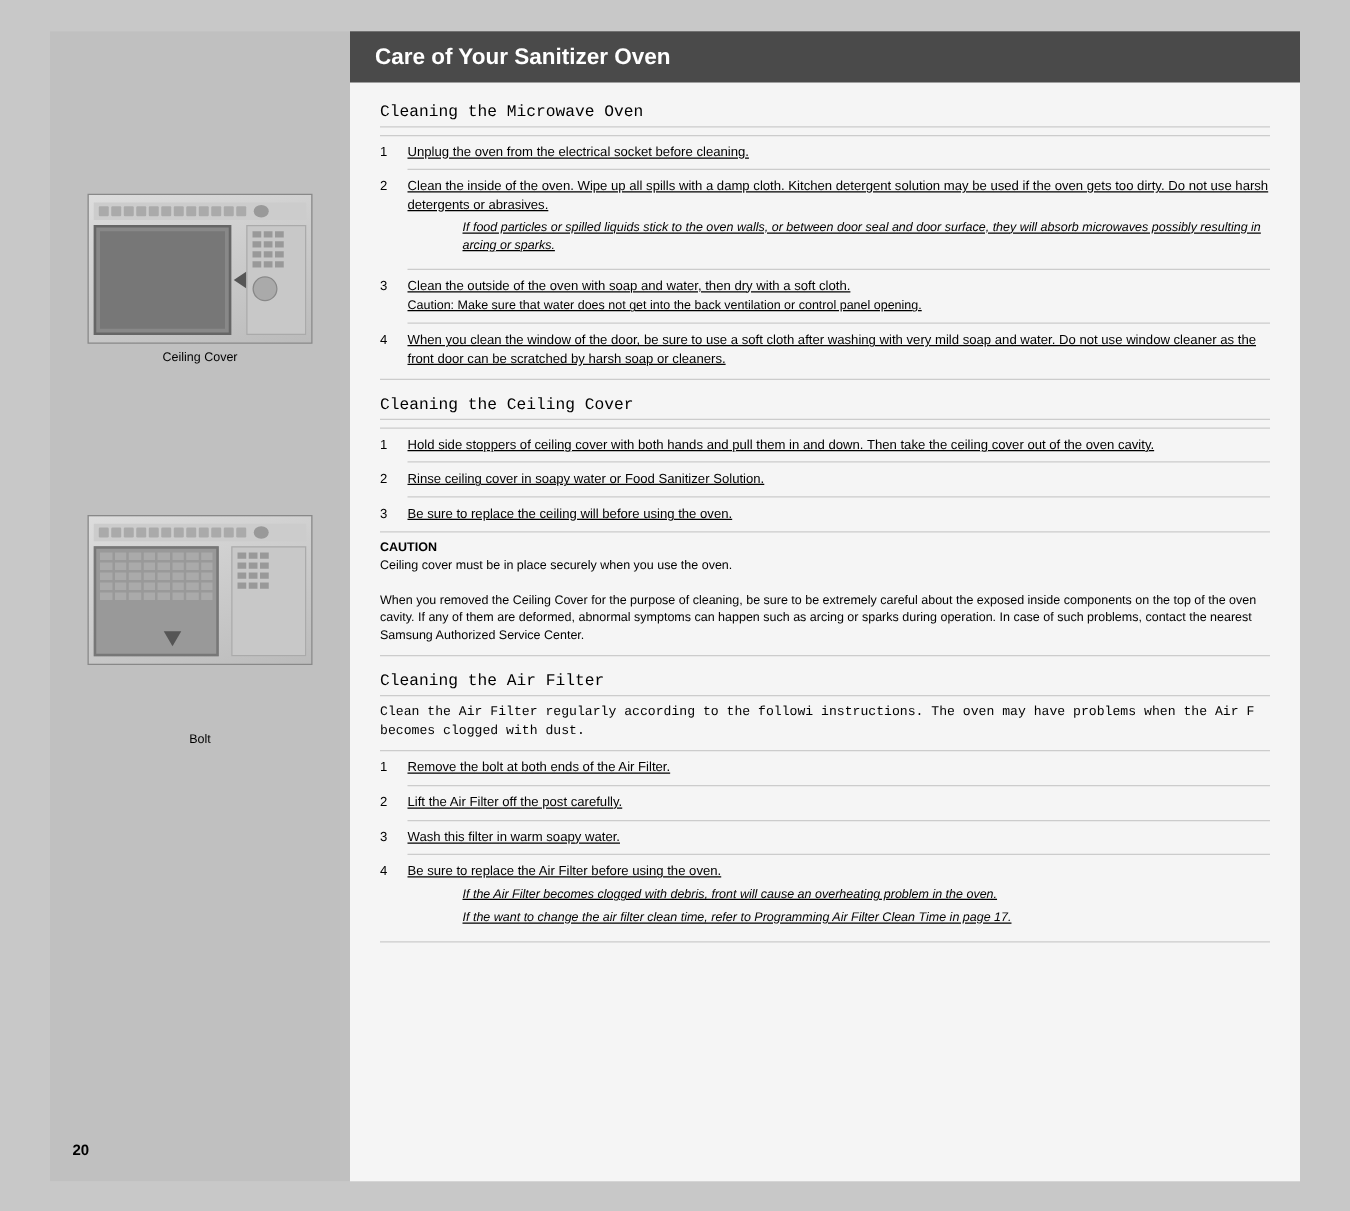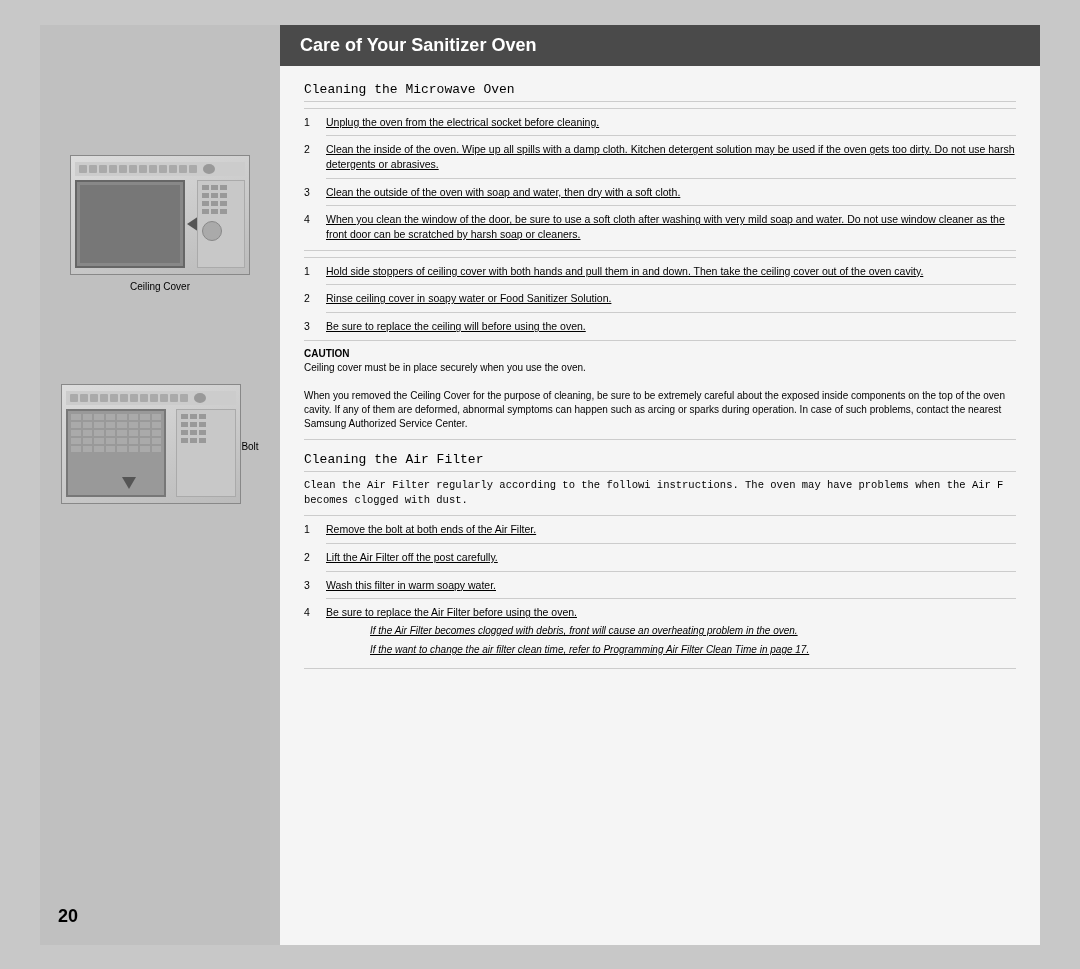--- a/index.html
+++ b/index.html
@@ -29,21 +29,21 @@
       flex-direction: column;
       align-items: center;
       padding-top: 130px;
       gap: 20px;
       position: relative;
     }
     .page-number {
       position: absolute;
       bottom: 18px;
       left: 18px;
-      font-size: 18px;
+      font-size: 12px;
       font-weight: bold;
     }
     .microwave-img-label {
       text-align: center;
       margin-top: 6px;
       font-size: 10px;
     }
     .microwave-body {
       width: 100%;
       height: 100%;
@@ -203,21 +203,21 @@
               <div style="width:7px;height:5px;background:#999;"></div>
               <div style="width:7px;height:5px;background:#999;"></div>
               <div style="width:7px;height:5px;background:#999;"></div>
             </div>
           <div style="width:20px;height:20px;border-radius:50%;background:#aaa;border:1px solid #888;margin-top:4px;"></div>
         </div>
       </div>
       <div class="microwave-img-label">Ceiling Cover</div>
     </div>
 
-    <div style="display:flex; flex-direction:row; align-items:center; margin-top: 72px;">
+    <div style="display:flex; flex-direction:column; align-items:center; margin-top: 100px; gap: 48px;">
       <div class="microwave-body" style="width:180px; height:120px; background:linear-gradient(160deg,#ddd 0%,#bbb 100%); border:1px solid #888; position:relative; overflow:hidden;">
 
         <div style="position:absolute; top:6px; left:4px; right:4px; height:14px; background:#ccc; display:flex; align-items:center; gap:2px; padding:0 4px;">
           <div style="width:8px;height:8px;background:#aaa;border-radius:1px;"></div>
           <div style="width:8px;height:8px;background:#aaa;border-radius:1px;"></div>
           <div style="width:8px;height:8px;background:#aaa;border-radius:1px;"></div>
           <div style="width:8px;height:8px;background:#aaa;border-radius:1px;"></div>
           <div style="width:8px;height:8px;background:#aaa;border-radius:1px;"></div>
           <div style="width:8px;height:8px;background:#aaa;border-radius:1px;"></div>
           <div style="width:8px;height:8px;background:#aaa;border-radius:1px;"></div>
@@ -318,38 +318,43 @@
       <ul class="numbered-list">
         <li>
           <span class="list-number">1</span>
           <span class="list-content">Unplug the oven from the electrical socket before cleaning.</span>
         </li>
         <hr class="divider" style="margin-left:22px;">
         <li>
           <span class="list-number">2</span>
           <span class="list-content">
             <span>Clean the inside of the oven. Wipe up all spills with a damp cloth. Kitchen detergent solution may be used if the oven gets too dirty. Do not use harsh detergents or abrasives.</span>
+            <div class="note-block">If food particles or spilled liquids stick to the oven walls, or between door seal and door surface, they will absorb microwaves possibly resulting in arcing or sparks.</div>
           </span>
         </li>
         <hr class="divider" style="margin-left:22px;">
         <li>
           <span class="list-number">3</span>
           <span class="list-content">
             <span>Clean the outside of the oven with soap and water, then dry with a soft cloth.</span>
+            <div class="caution-inline">
+              <span>Caution:  Make sure that water does not get into the back ventilation or control panel opening.</span>
+            </div>
           </span>
         </li>
         <hr class="divider" style="margin-left:22px;">
         <li>
           <span class="list-number">4</span>
           <span class="list-content">When you clean the window of the door, be sure to use a soft cloth after washing with very mild soap and water. Do not use window cleaner as the front door can be scratched by harsh soap or cleaners.</span>
         </li>
       </ul>
 
       <hr class="divider" style="margin-top:8px;">
 
+      <div class="section-title">Cleaning the Ceiling Cover</div>
       <hr class="divider">
       <ul class="numbered-list">
         <li>
           <span class="list-number">1</span>
           <span class="list-content">Hold side stoppers of ceiling cover with both hands and pull them in and down. Then take the ceiling cover out of the oven cavity.</span>
         </li>
         <hr class="divider" style="margin-left:22px;">
         <li>
           <span class="list-number">2</span>
           <span class="list-content">Rinse ceiling cover in soapy water or Food Sanitizer Solution.</span>

